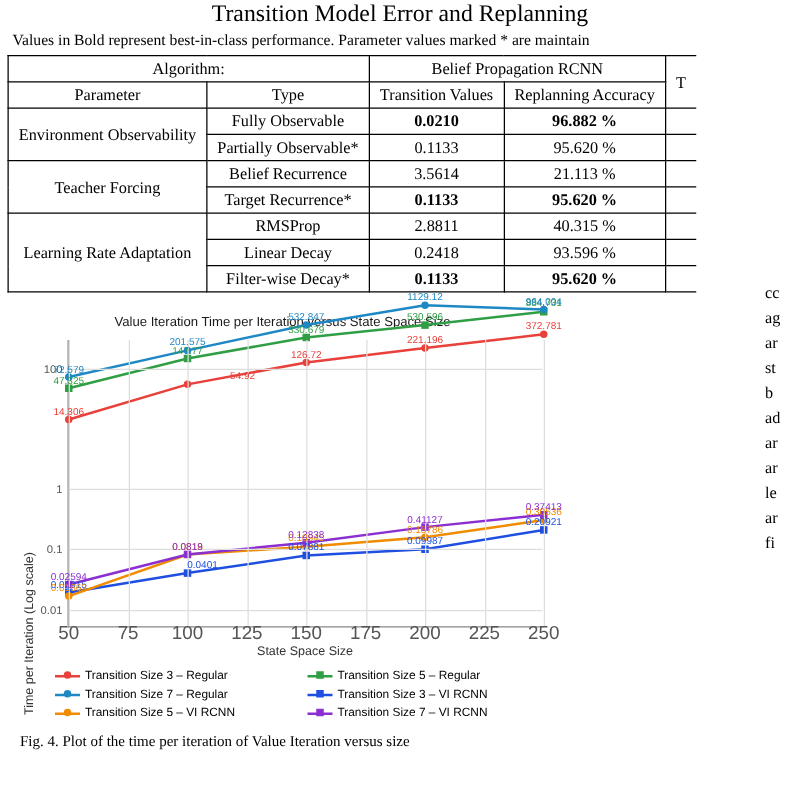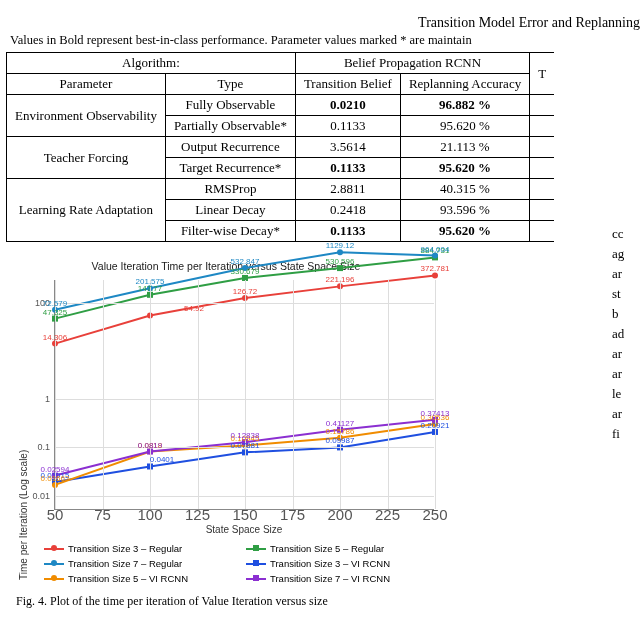--- a/index.html
+++ b/index.html
@@ -1,17 +1,17 @@
 <!DOCTYPE html>
 <html><head>
 <meta charset="utf-8">
 <style>
   * { box-sizing: border-box; margin: 0; padding: 0; }
   body { font-family: "Times New Roman", Times, serif; font-size: 13px; color: #000; width: 640px; height: 638px; overflow: hidden; position: relative; background: #fff; }
-  .title { text-align: right; font-size: 14px; padding-top: 15px; }
+  .title { text-align: center; font-size: 19px; padding-top: 1px; }
   .subtitle { text-align: left; font-size: 12.5px; padding-left: 10px; padding-top: 2px; white-space: nowrap; }
   table { border-collapse: collapse; margin: 4px 17px 0 6px; font-size: 13px; }
   th, td { border: 1px solid #000; padding: 2px 8px; text-align: center; vertical-align: middle; }
   .bold { font-weight: bold; }
   .chart-wrap { position: relative; margin-top: 18px; margin-left: 16px; width: 420px; }
   .chart-title { text-align: center; font-family: Arial, sans-serif; font-size: 10.5px; color: #1a1a1a; margin-bottom: 8px; width: 420px; }
   .plot { position: relative; width: 380px; height: 230px; margin-left: 38px; border-left: 1px solid #888; border-bottom: 1px solid #888; }
   .grid-h { position: absolute; left: 0; right: 0; border-top: 1px solid #ddd; }
   .grid-v { position: absolute; top: 0; bottom: 0; border-left: 1px solid #ddd; }
   .ylabel { position: absolute; left: 2px; top: 320px; transform: rotate(-90deg); transform-origin: left top; font-family: Arial, sans-serif; font-size: 10px; color: #333; }
@@ -46,41 +46,41 @@
 <table>
   <tbody>
       <tr>
     <td colspan="2">Algorithm:</td>
     <td colspan="2">Belief Propagation RCNN</td>
     <td rowspan="2" style="border-right:none;">T</td>
   </tr>
   <tr>
     <td>Parameter</td>
     <td>Type</td>
-    <td>Transition Belief</td>
+    <td>Transition Values</td>
     <td>Replanning Accuracy</td>
   </tr>
 
   <tr>
     <td rowspan="2">Environment Observability</td>
     <td>Fully Observable</td>
     <td class="bold">0.0210</td>
     <td class="bold">96.882 %</td>
     <td style="border-right:none;"></td>
   </tr>
   <tr>
     <td>Partially Observable*</td>
     <td>0.1133</td>
     <td>95.620 %</td>
     <td style="border-right:none;"></td>
   </tr>
 
   <tr>
     <td rowspan="2">Teacher Forcing</td>
-    <td>Output Recurrence</td>
+    <td>Belief Recurrence</td>
     <td>3.5614</td>
     <td>21.113 %</td>
     <td style="border-right:none;"></td>
   </tr>
   <tr>
     <td>Target Recurrence*</td>
     <td class="bold">0.1133</td>
     <td class="bold">95.620 %</td>
     <td style="border-right:none;"></td>
   </tr>

